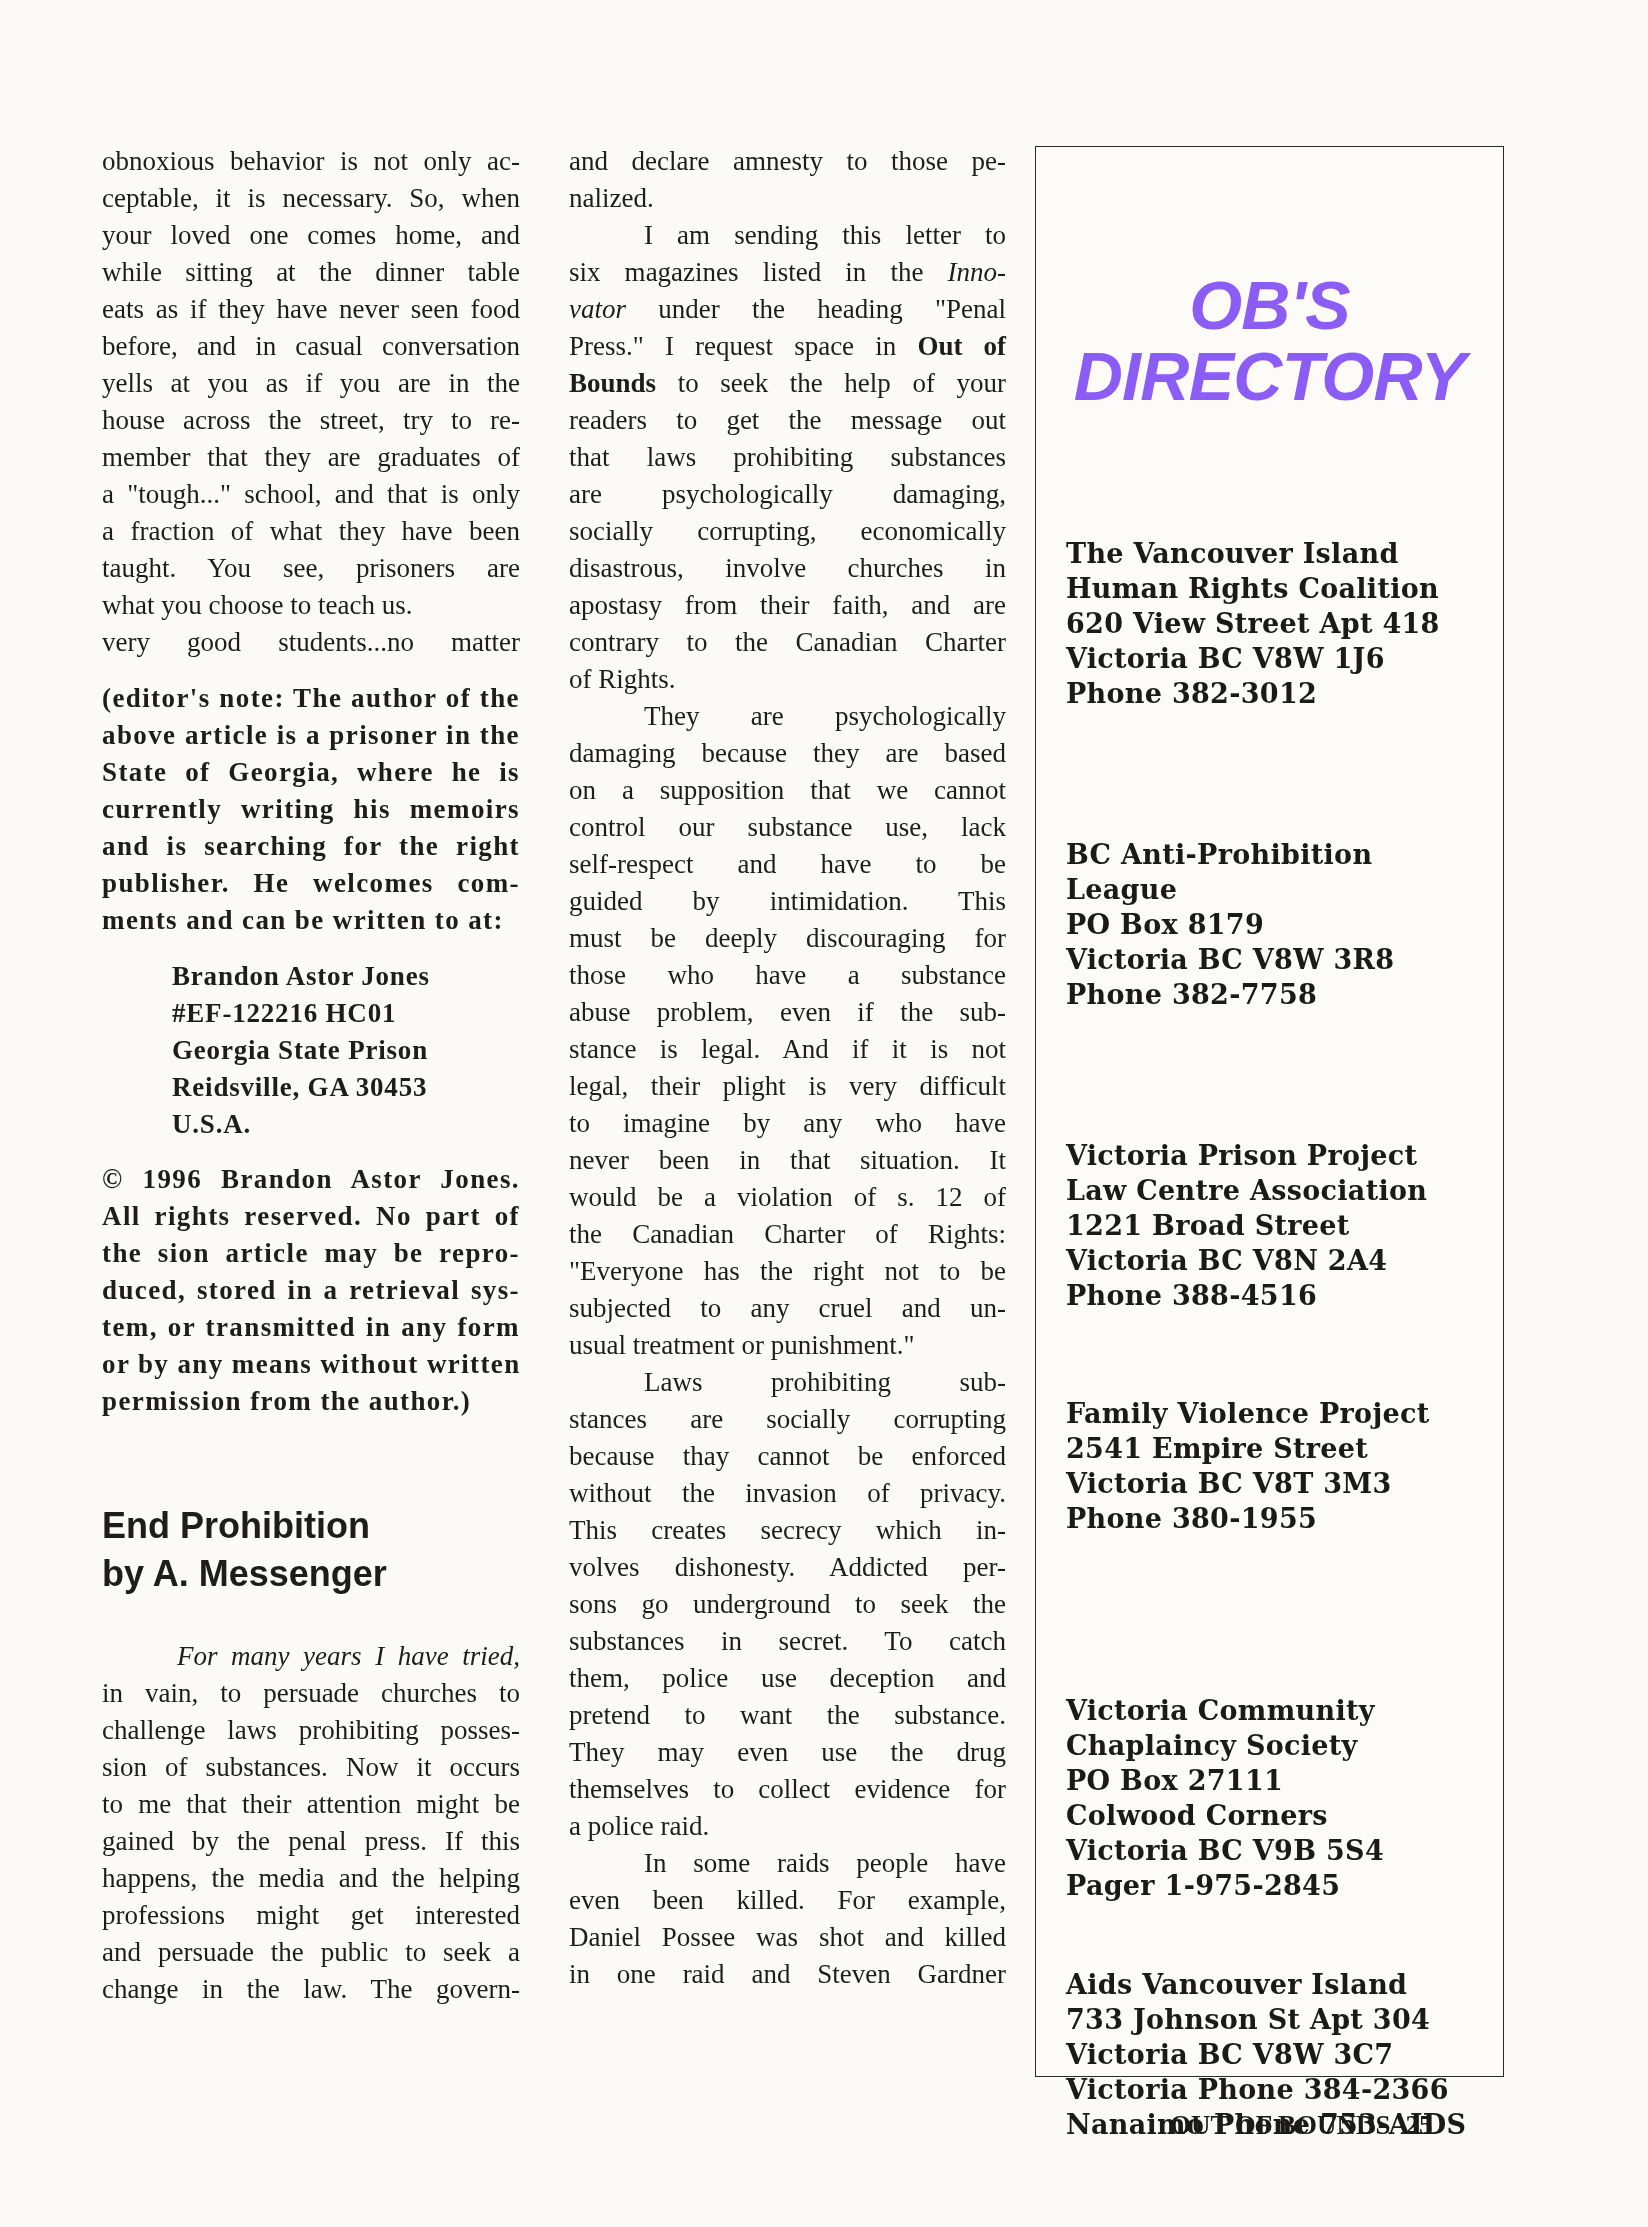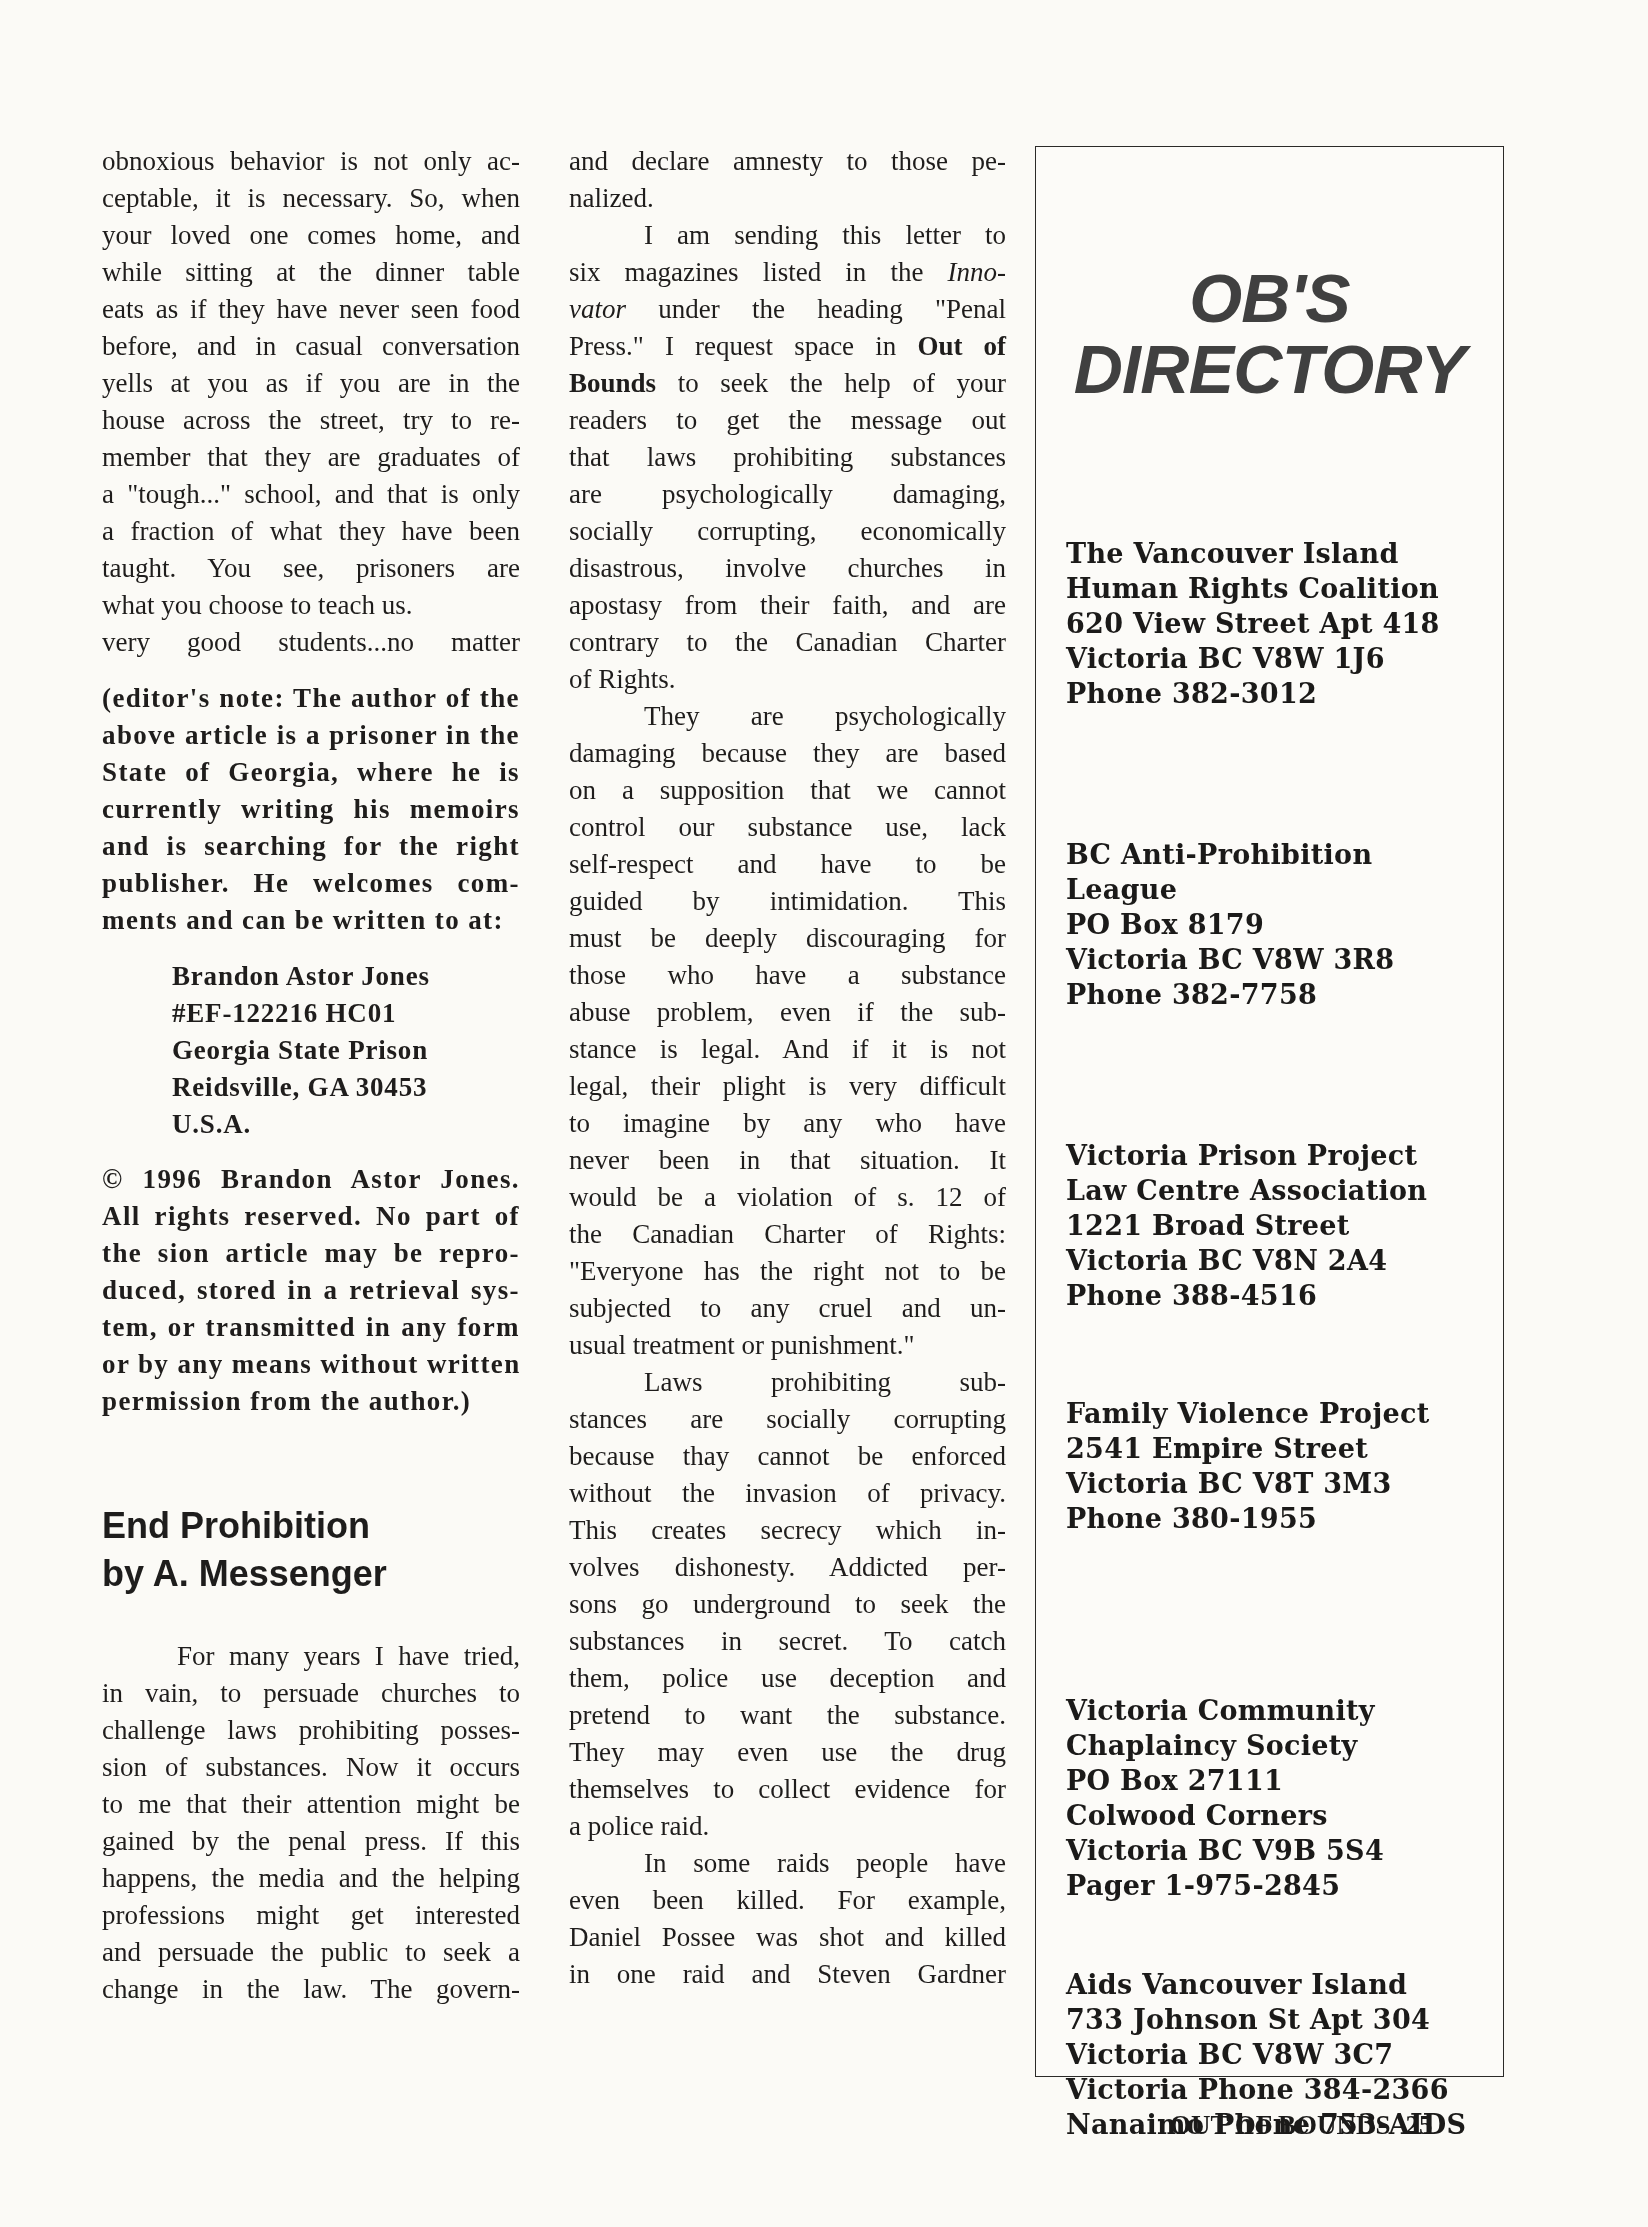--- a/index.html
+++ b/index.html
@@ -45,29 +45,29 @@
     position: absolute;
     left: 1035px; top: 146px;
     width: 469px; height: 1931px;
     border: 1.7px solid #2b2a28;
     box-sizing: border-box;
     background: rgba(255,255,255,0.25);
   }
   .dir-title {
     position: absolute;
     left: 0; width: 100%;
-    top: 116px;
+    top: 123px;
     font-family: "Liberation Sans", "DejaVu Sans", sans-serif;
     font-weight: bold;
     font-style: italic;
     font-size: 68px;
     line-height: 71px;
     text-align: center;
     letter-spacing: -0.7px;
-    color: #404040;
+    color: #8b5cf6;
   }
   .dir-title span { display: block; }
   .entry {
     position: absolute;
     left: 30px;
     font-family: "DejaVu Serif", "Liberation Serif", serif;
     font-weight: bold;
     font-size: 27px;
     line-height: 35px;
     color: #1b1a19;
@@ -139,21 +139,21 @@
       <span class="line">duced, stored in a retrieval sys-</span>
       <span class="line">tem, or transmitted in any form</span>
       <span class="line">or by any means without written</span>
       <span class="line last">permission from the author.)</span>
     </p>
   <div class="article-title">
     <div>End Prohibition</div>
     <div>by A. Messenger</div>
   </div>
   <p id="left-article-start">
-      <span class="line" style="padding-left: 75px;">For many years I have tried,</span>
+      <span class="line" style="padding-left: 75px; font-style: italic;">For many years I have tried,</span>
       <span class="line">in vain, to persuade churches to</span>
       <span class="line">challenge laws prohibiting posses-</span>
       <span class="line">sion of substances.  Now it occurs</span>
       <span class="line">to me that their attention might be</span>
       <span class="line">gained by the penal press.  If this</span>
       <span class="line">happens, the media and the helping</span>
       <span class="line">professions might get interested</span>
       <span class="line">and persuade the public to seek a</span>
       <span class="line">change in the law.  The govern-</span>
     </p>

